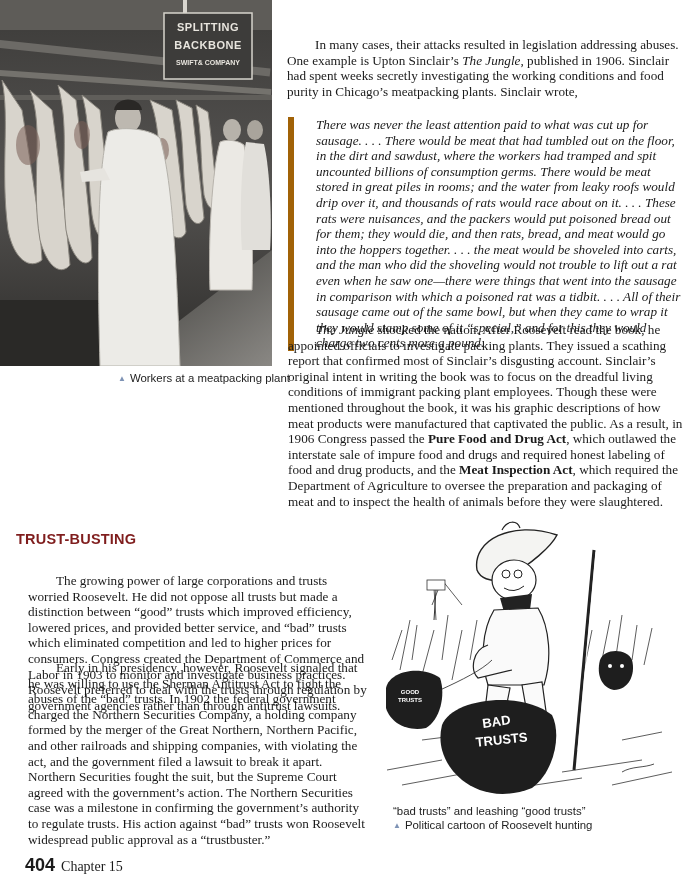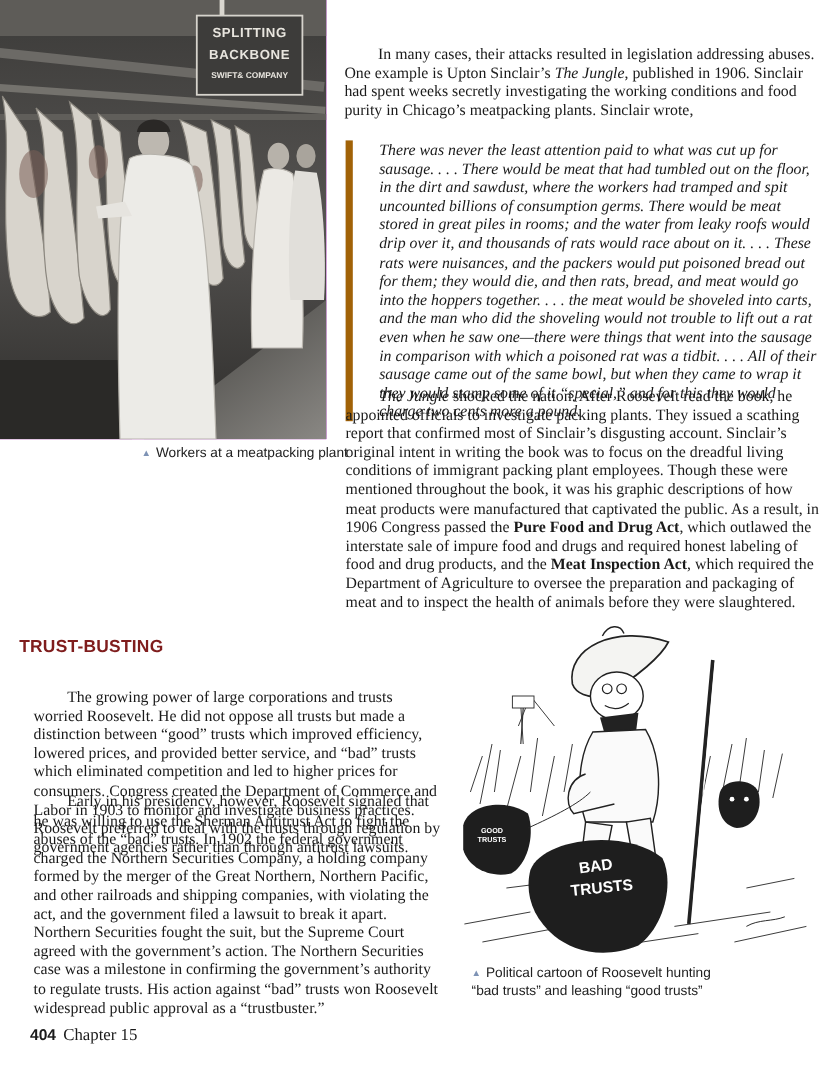--- a/index.html
+++ b/index.html
@@ -4,21 +4,21 @@
 <style>
   * { margin:0; padding:0; box-sizing:border-box; }
   html, body { width:700px; height:896px; background:#ffffff; overflow:hidden; }
   body { position:relative; font-family:"Liberation Serif", serif; color:#1a1a1a; }
   .body-text { font-size:13.2px; line-height:15.6px; text-align:left; }
   .indent { text-indent:28px; }
   i, em { font-style:italic; }
   b { font-weight:bold; }
 
   
-  #photo { position:absolute; left:0; top:0; width:272px; height:366px; overflow:hidden; background:#d946ef; }
+  #photo { position:absolute; left:0; top:0; width:272px; height:366px; overflow:hidden; background:#f97316; }
   #photo svg { display:block; }
 
   #photo-caption { position:absolute; left:118px; top:372px; width:160px; font-family:"Liberation Sans", sans-serif; font-size:11.4px; color:#222; white-space:nowrap; }
   .tri { color:#7e93b5; font-size:8px; margin-right:4px; position:relative; top:-1px; }
 
   
   #intro { position:absolute; left:287px; top:37px; width:395px;font-family:Liberation Serif, serif; }
   #quote { position:absolute; left:288px; top:117px; width:395px; padding-left:22px; border-left:6px solid #a16207; font-style:italic; font-size:13.2px; line-height:15.6px; }
   #jungle-para { position:absolute; left:288px; top:322px; width:395px; }
 
@@ -26,21 +26,21 @@
   #section-heading { position:absolute; left:16px; top:531px; font-family:"Liberation Sans", sans-serif; font-weight:bold; font-size:14.5px; letter-spacing:0.2px; color:#7f1d1d; }
   #trust-para1 { position:absolute; left:28px; top:551px; width:342px;margin-top:22px; }
   #trust-para2 { position:absolute; left:28px; top:660px; width:342px; }
 
   
   #cartoon { position:absolute; left:382px; top:510px; width:300px; height:288px; }
   #cartoon-caption { position:absolute; left:393px; top:804px; width:260px; font-family:"Liberation Sans", sans-serif; font-size:11.4px; line-height:14px; color:#222; }
 
   
   #footer { position:absolute; left:25px; top:855px; font-size:14px; }
-  #page-number { font-family:"Liberation Sans", sans-serif; font-weight:bold; font-size:13px; margin-right:6px; }
+  #page-number { font-family:"Liberation Sans", sans-serif; font-weight:bold; font-size:18px; margin-right:6px; }
   #chapter-label { font-family:"Liberation Serif", serif; font-size:14px; }
 </style>
 </head>
 <body>
 
 <div id="photo">
   <svg width="272" height="366" viewBox="0 0 272 366">
     <defs>
       <linearGradient id="bg" x1="0" y1="0" x2="0" y2="1">
         <stop offset="0" stop-color="#3c3b39"></stop>
@@ -162,19 +162,19 @@
 
     <path d="M218,150 C222,138 245,138 250,150 C254,165 246,180 232,180 C220,178 214,165 218,150 Z" fill="#1e1e1e"></path>
     <circle cx="228" cy="156" r="2" fill="#fff"></circle>
     <circle cx="240" cy="156" r="2" fill="#fff"></circle>
 
     <path d="M240,262 C250,256 262,258 272,254" fill="none" stroke="#222" stroke-width="0.8"></path>
   </svg>
 </div>
 
 <div id="cartoon-caption">
+  <div style="padding-left:0px;"><span>“bad trusts” and leashing “good trusts”</span></div>
   <div><span class="tri">▲</span><span>Political cartoon of Roosevelt hunting</span></div>
-  <div style="padding-left:0px;"><span>“bad trusts” and leashing “good trusts”</span></div>
 </div>
 
 <div id="footer">
   <span id="page-number">404</span><span id="chapter-label">Chapter 15</span>
 </div>
 
 </body></html>

